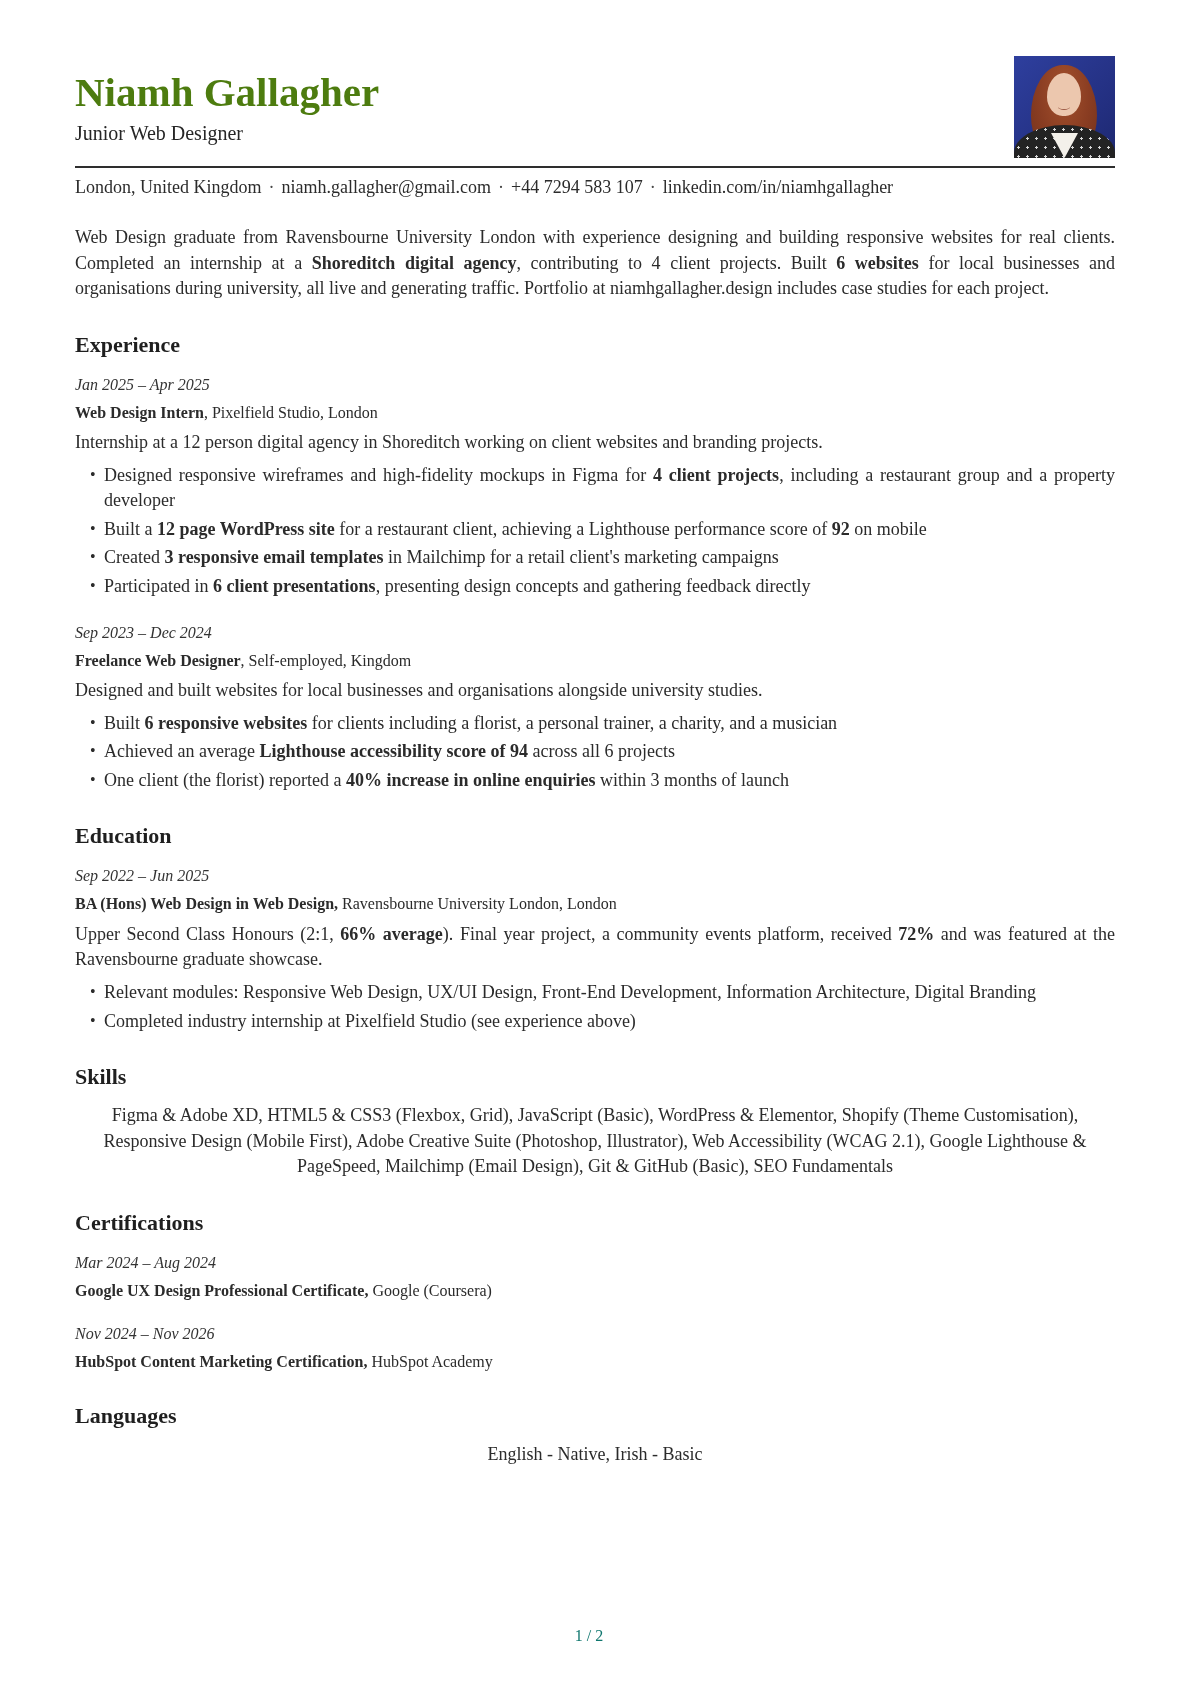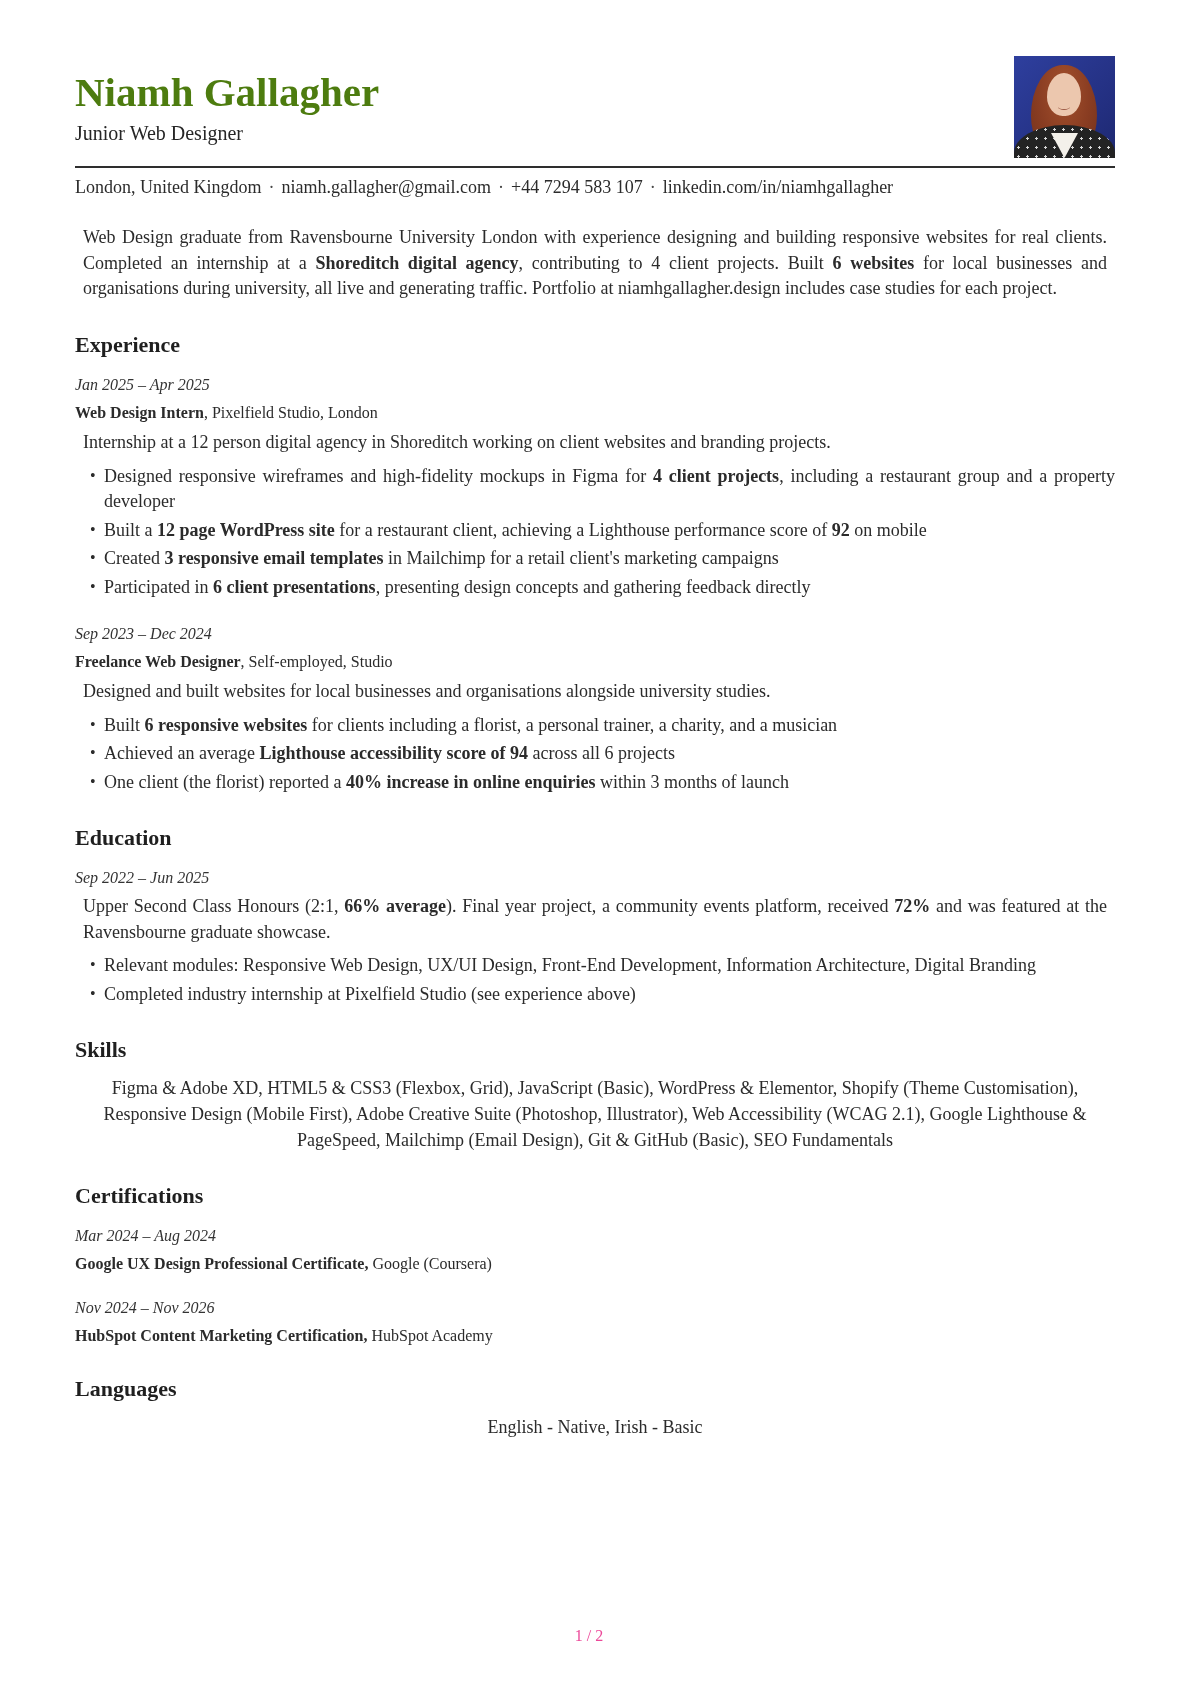--- a/index.html
+++ b/index.html
@@ -28,39 +28,39 @@
             background-image: radial-gradient(#d8d8d8 1px, rgba(0,0,0,0) 1.4px);
             background-size: 9px 9px;
             border-radius: 50% 50% 0 0 / 85% 85% 0 0; }
   .ph-collar { position: absolute; left: 37px; bottom: 0; width: 27px; height: 25px; z-index: 5;
                background: #f3f0ea; clip-path: polygon(0 0, 100% 0, 50% 100%); }
   
   .rule { height: 0; border: none; border-top: 2px solid #2e2e2e; margin: 8px 0 0 0; }
   .contact { font-size: 18px; margin-top: 9px; color: #2b2b2b; }
   .sep { margin: 0 7px; color: #4a4a4a; }
   
-  p { margin: 8px; }
+  p { margin: 0; }
   .body-text { font-size: 18px; line-height: 1.42; }
   .just { text-align: justify; }
   .summary { margin-top: 27px; }
   section { margin-top: 30px; }
   h2.section-title { font-size: 22px; margin: 0; font-weight: 700; color: #1f1f1f; }
   .entry { margin-top: 18px; }
   .entry + .entry { margin-top: 24px; }
   .date { font-style: italic; font-size: 16px; color: #333333; }
   .entry-title { font-size: 16px; margin-top: 8px; line-height: 1.35; }
   .desc { margin-top: 7px; }
   ul.bullets { list-style: none; margin: 7px 0 0 0; padding: 0 0 0 15px; }
   ul.bullets li { position: relative; padding-left: 14px; margin-top: 3px;
                   font-size: 18px; line-height: 1.42; text-align: justify; }
   ul.bullets li::before { content: "\2022"; position: absolute; left: 0; top: 1px; font-size: 16px; color: #2b2b2b; }
   strong { font-weight: 700; }
   .skills-text, .lang-text { margin-top: 13px; text-align: center; }
   .footer { position: absolute; left: 0; right: 12px; bottom: 38px; text-align: center;
-            font-size: 16px; color: #ec4899; }
+            font-size: 16px; color: #0f766e; }
 </style>
 </head>
 <body>
 
 <div class="page">
 
   <header class="header">
     <div class="header-left">
       <h1 class="name">Niamh Gallagher</h1>
       <div class="job-title">Junior Web Designer</div>
@@ -92,35 +92,36 @@
       <ul class="bullets">
         <li><span>Designed responsive wireframes and high-fidelity mockups in Figma for </span><strong>4 client projects</strong><span>, including a restaurant group and a property developer</span></li>
         <li><span>Built a </span><strong>12 page WordPress site</strong><span> for a restaurant client, achieving a Lighthouse performance score of </span><strong>92</strong><span> on mobile</span></li>
         <li><span>Created </span><strong>3 responsive email templates</strong><span> in Mailchimp for a retail client's marketing campaigns</span></li>
         <li><span>Participated in </span><strong>6 client presentations</strong><span>, presenting design concepts and gathering feedback directly</span></li>
       </ul>
     </div>
 
     <div class="entry">
       <div class="date">Sep 2023 – Dec 2024</div>
-      <div class="entry-title"><strong>Freelance Web Designer</strong><span>, Self-employed, Studio</span></div>
+      <div class="entry-title"><strong>Freelance Web Designer</strong><span>, Self-employed, Kingdom</span></div>
       <p class="desc body-text just"><span>Designed and built websites for local businesses and organisations alongside university studies.</span></p>
       <ul class="bullets">
         <li><span>Built </span><strong>6 responsive websites</strong><span> for clients including a florist, a personal trainer, a charity, and a musician</span></li>
         <li><span>Achieved an average </span><strong>Lighthouse accessibility score of 94</strong><span> across all 6 projects</span></li>
         <li><span>One client (the florist) reported a </span><strong>40% increase in online enquiries</strong><span> within 3 months of launch</span></li>
       </ul>
     </div>
   </section>
 
   <section>
     <h2 class="section-title">Education</h2>
 
     <div class="entry">
       <div class="date">Sep 2022 – Jun 2025</div>
+      <div class="entry-title"><strong>BA (Hons) Web Design in Web Design,</strong><span> Ravensbourne University London, London</span></div>
       <p class="desc body-text just"><span>Upper Second Class Honours (2:1, </span><strong>66% average</strong><span>). Final year project, a community events platform, received </span><strong>72%</strong><span> and was featured at the Ravensbourne graduate showcase.</span></p>
       <ul class="bullets">
         <li><span>Relevant modules: Responsive Web Design, UX/UI Design, Front-End Development, Information Architecture, Digital Branding</span></li>
         <li><span>Completed industry internship at Pixelfield Studio (see experience above)</span></li>
       </ul>
     </div>
   </section>
 
   <section>
     <h2 class="section-title">Skills</h2>

